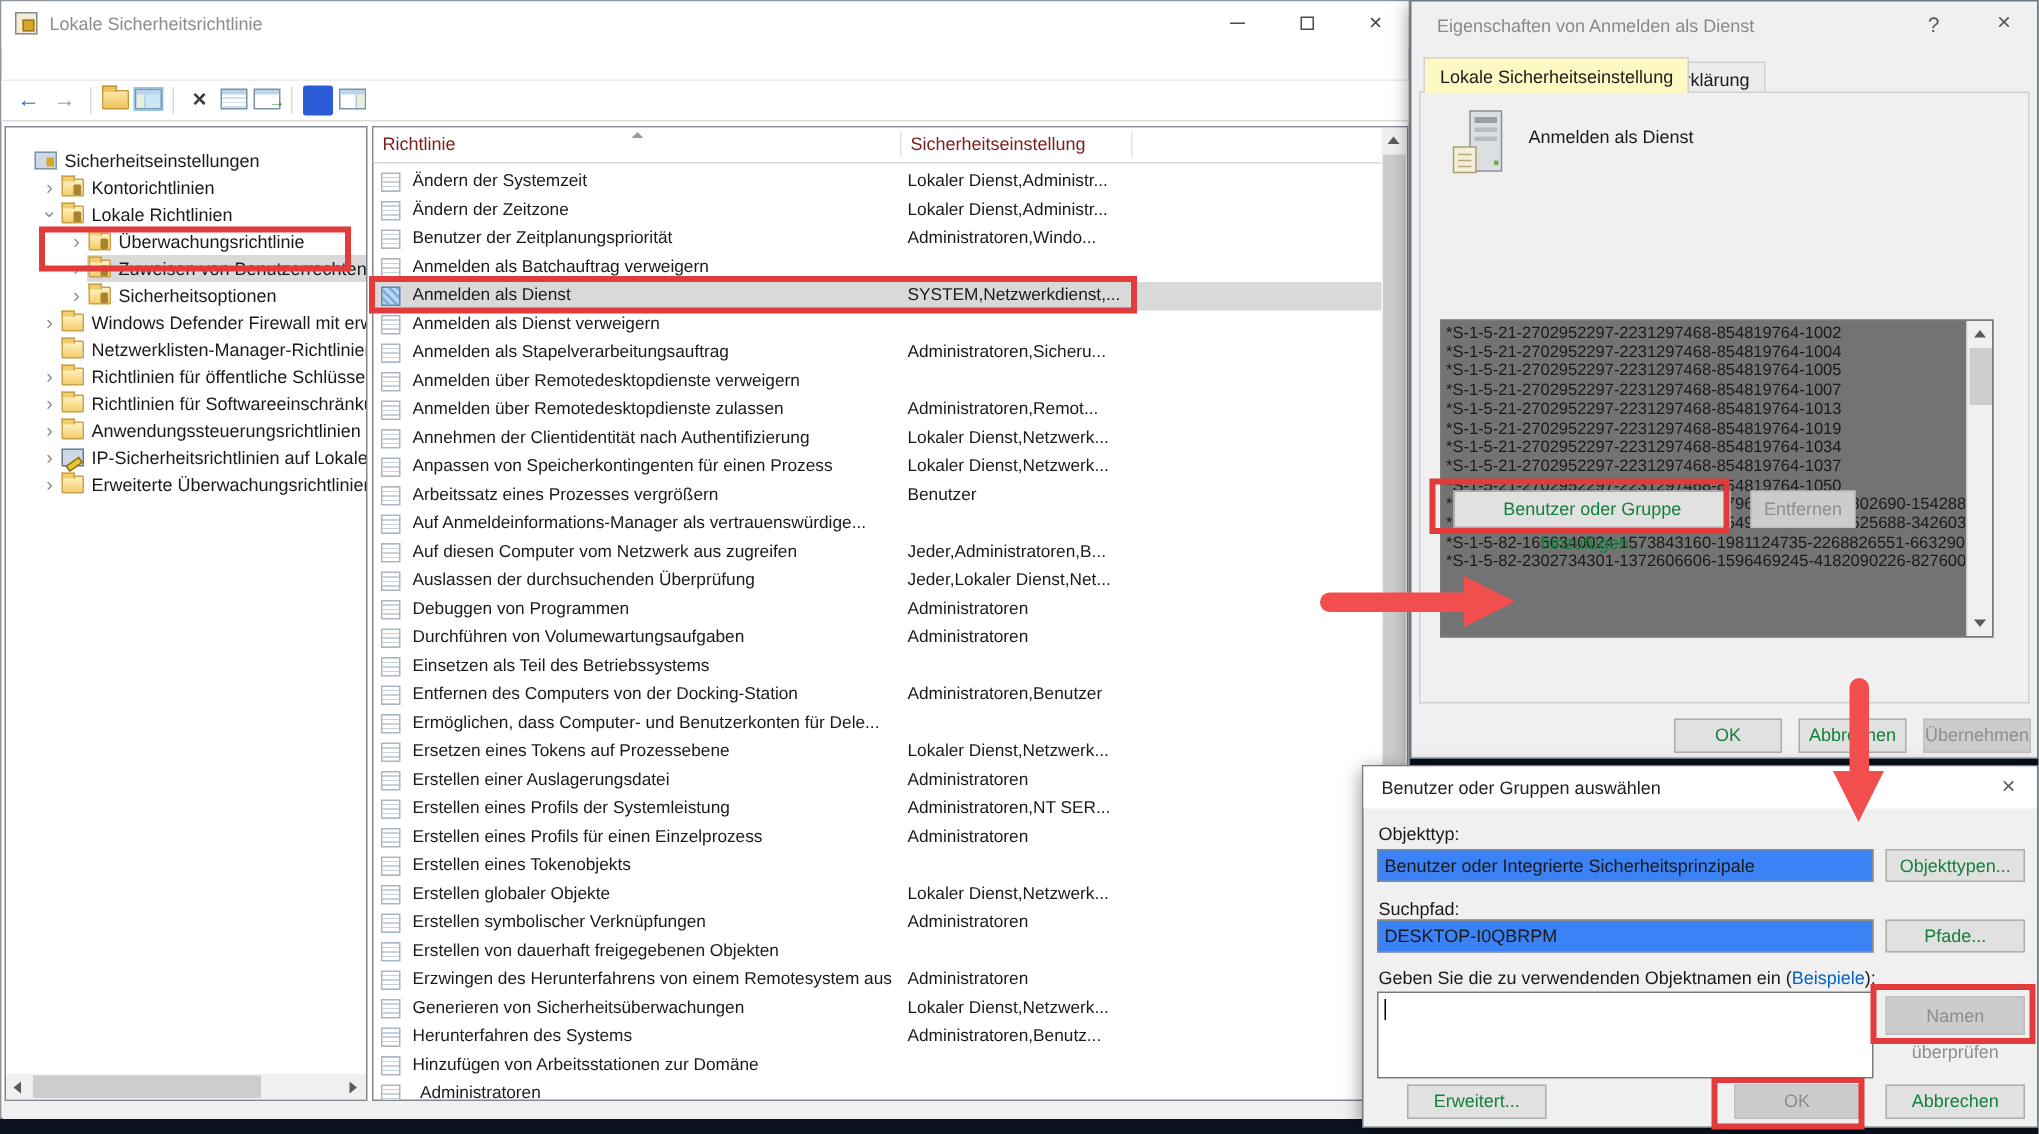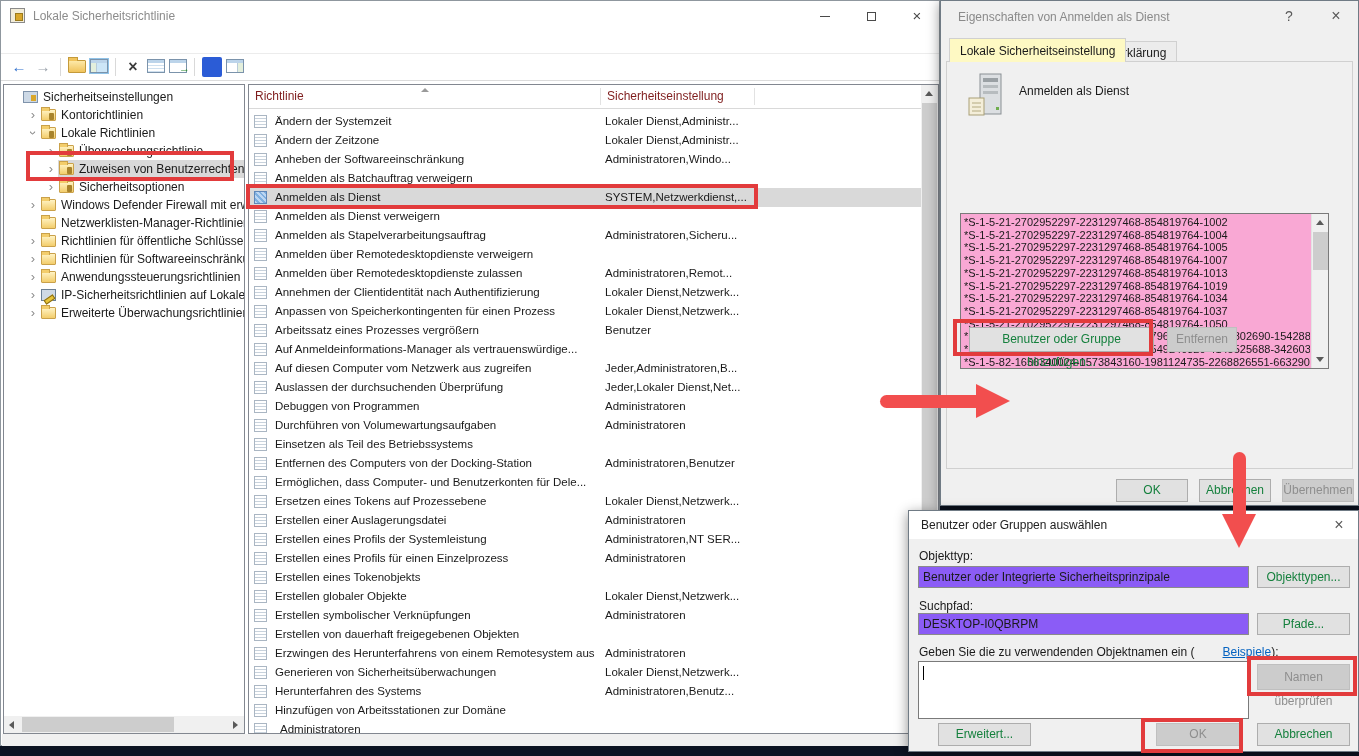--- a/index.html
+++ b/index.html
@@ -86,38 +86,38 @@
 
   
   #props-dialog{position:absolute;left:940px;top:0;width:419px;height:506px;background:#f0f0f0;border:1px solid #707b85;box-shadow:0 3px 12px rgba(0,0,0,.45);}
   #props-title{position:absolute;left:17px;top:9px;font-size:12px;color:#8a8a8a;white-space:nowrap;}
   .dlg-btn{position:absolute;top:0;width:30px;height:30px;text-align:center;line-height:30px;color:#5a5a5a;font-size:14px;}
   #props-tabpage{position:absolute;left:5px;top:60px;width:407px;height:408px;background:#f0f0f0;border:1px solid #d0d0d0;}
   .tab{position:absolute;height:22px;line-height:22px;padding:0 10px;font-size:12px;background:#ececec;border:1px solid #d0d0d0;color:#1a1a1a;}
   .tab.active{height:24px;line-height:24px;background:#fef9c3;border-bottom:none;z-index:3;}
   #policy-icon-svg{position:absolute;left:20px;top:10px;}
   #policy-name{position:absolute;left:72px;top:22px;font-size:12px;color:#1a1a1a;}
-  #sid-listbox{position:absolute;left:13px;top:151px;width:369px;height:156px;background:#f9a8d4;border:1px solid #7a7a7a;overflow:hidden;}
+  #sid-listbox{position:absolute;left:13px;top:151px;width:369px;height:212px;background:#737373;border:1px solid #7a7a7a;overflow:hidden;}
   #sid-items{position:absolute;left:3px;top:2px;right:18px;overflow:hidden;height:164px;}
   .sid{font-size:11px;line-height:12.7px;color:#1a1a1a;white-space:nowrap;overflow:hidden;}
   #sid-vscroll{position:absolute;right:0;top:0;bottom:0;width:17px;background:#f0f0f0;border-left:1px solid #e3e3e3;}
   #sid-vscroll .sb-btn{position:absolute;left:0;width:17px;height:17px;}
   #sid-vscroll .thumb{position:absolute;left:1px;top:18px;width:15px;height:38px;background:#cdcdcd;}
   .btn{position:absolute;background:#e1e1e1;border:1px solid #adadad;font-size:12px;color:#15803d;text-align:center;}
   .btn.disabled{background:#cccccc;border-color:#bfbfbf;color:#8e8e8e;}
 
   
   #select-dialog{position:absolute;left:908px;top:510px;width:451px;height:242px;background:#f0f0f0;border:1px solid #707b85;box-shadow:0 3px 12px rgba(0,0,0,.45);}
   #select-titlebar{position:absolute;left:0;top:0;right:0;height:28px;background:#fff;}
   #select-title{position:absolute;left:12px;top:7px;font-size:12px;color:#222;}
   .sd-label{position:absolute;font-size:12px;color:#1a1a1a;white-space:nowrap;}
-  .field{position:absolute;background:#8b5cf6;border:1px solid #8a8a8a;font-size:12px;color:#1a1a1a;line-height:20px;padding:0 4px;white-space:nowrap;overflow:hidden;}
+  .field{position:absolute;background:#3b82f6;border:1px solid #8a8a8a;font-size:12px;color:#1a1a1a;line-height:20px;padding:0 4px;white-space:nowrap;overflow:hidden;}
   #names-box{position:absolute;left:9px;top:150px;width:331px;height:58px;background:#fff;border:1px solid #7a7a7a;}
   #caret{position:absolute;left:4px;top:4px;width:1px;height:14px;background:#000;}
-  .link{color:#0563c1;text-decoration:underline;padding-left:28px;}
+  .link{color:#0563c1;}
 
   
   .anno-box{position:absolute;border:4px solid var(--anno-box,#e23b3c);z-index:60;}
   .arrow-shaft-h{position:absolute;left:880px;top:395px;width:96px;height:13px;background:var(--anno-arrow,#f24e4e);border-radius:7px 0 0 7px;z-index:60;}
   .arrow-head-h{position:absolute;left:976px;top:384px;width:0;height:0;border-top:17px solid transparent;border-bottom:17px solid transparent;border-left:34px solid var(--anno-arrow,#f24e4e);z-index:60;}
   .arrow-shaft-v{position:absolute;left:1233px;top:452px;width:13px;height:63px;background:var(--anno-arrow,#f24e4e);border-radius:7px 7px 0 0;z-index:60;}
   .arrow-head-v{position:absolute;left:1222px;top:514px;width:0;height:0;border-left:17px solid transparent;border-right:17px solid transparent;border-top:34px solid var(--anno-arrow,#f24e4e);z-index:60;}
 </style>
 </head>
 <body>
@@ -127,21 +127,21 @@
     <span id="app-icon"></span>
     <span id="main-title">Lokale Sicherheitsrichtlinie</span>
     <span class="win-btn" style="left:801px;"><span class="wg-min"></span></span>
     <span class="win-btn" style="left:847px;"><span class="wg-max"></span></span>
     <span class="win-btn wg-close" style="left:893px;">×</span>
   </div>
   <div id="toolbar"><span class="tbi tb-back">←</span><span class="tbi tb-forward">→</span><span class="tbsep"></span><span class="tbi tb-export"></span><span class="tbi tb-window tb-console-tree tb-active"></span><span class="tbsep"></span><span class="tbi tb-delete">×</span><span class="tbi tb-properties"></span><span class="tbi tb-export-list"></span><span class="tbsep"></span><span class="tbi tb-help"></span><span class="tbi tb-window tb-action-pane"></span></div>
 
   <div id="tree-pane">
     <div id="tree-items">
-        <div class="trow" style="padding-left: 4px;">
+        <div class="trow" style="padding-left: 4px; margin-top: 10px;">
           <span class="exp"></span>
           <span class="titem">
             <span class="ti ti-security-root"></span>
             <span class="tlabel">Sicherheitseinstellungen</span>
           </span>
         </div>
         <div class="trow" style="padding-left: 22px;">
           <span class="exp">›</span>
           <span class="titem">
             <span class="ti ti-folder-lock"></span>
@@ -251,21 +251,21 @@
           <span class="lname">Ändern der Systemzeit</span>
           <span class="lsetting">Lokaler Dienst,Administr...</span>
         </div>
         <div class="lrow">
           <span class="li"></span>
           <span class="lname">Ändern der Zeitzone</span>
           <span class="lsetting">Lokaler Dienst,Administr...</span>
         </div>
         <div class="lrow">
           <span class="li"></span>
-          <span class="lname">Anheben der Softwareeinschränkung</span>
+          <span class="lname">Benutzer der Zeitplanungspriorität</span>
           <span class="lsetting">Administratoren,Windo...</span>
         </div>
         <div class="lrow">
           <span class="li"></span>
           <span class="lname">Anmelden als Batchauftrag verweigern</span>
           <span class="lsetting"></span>
         </div>
         <div class="lrow lsel">
           <span class="li li-sel"></span>
           <span class="lname">Anmelden als Dienst</span>

